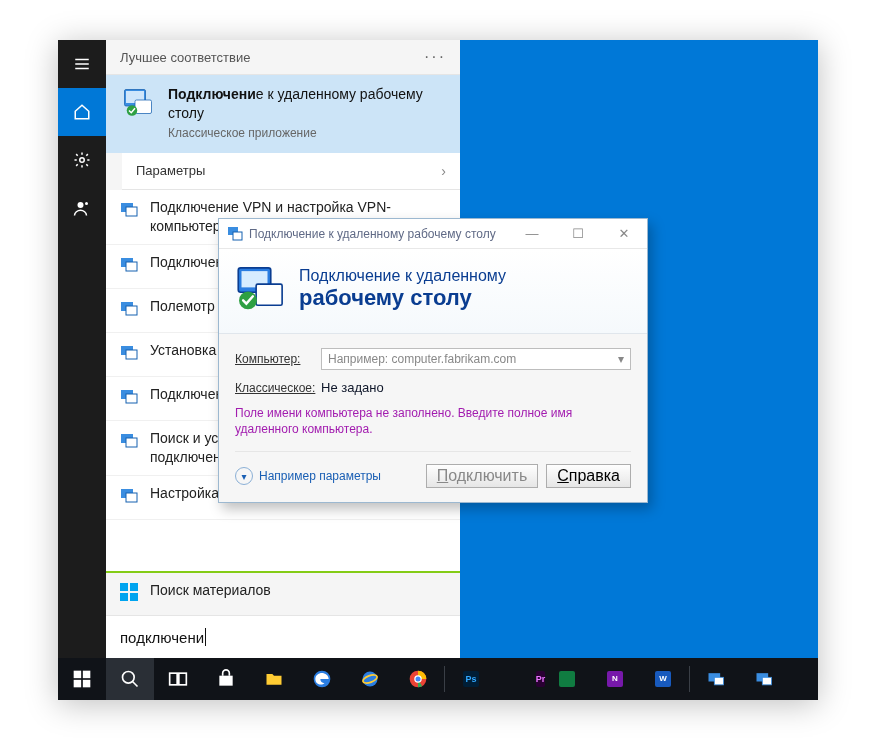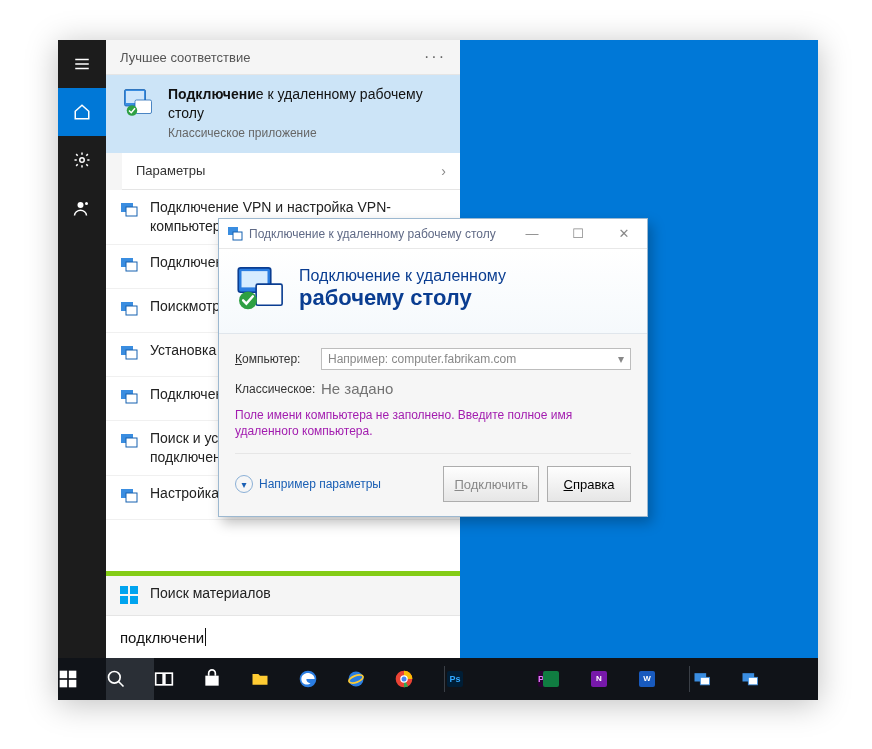--- a/index.html
+++ b/index.html
@@ -1,20 +1,20 @@
 <!DOCTYPE html>
 <html><head>
 <meta charset="utf-8">
 <style>
 * { box-sizing: border-box; margin: 0; padding: 0; font-family: "Segoe UI", Tahoma, sans-serif; }
 body { width: 872px; height: 749px; background: #fff; position: relative; overflow: hidden; }
 .frame { position: absolute; left: 58px; top: 40px; width: 760px; height: 660px; background: #fff; box-shadow: 0 4px 30px rgba(0,0,0,0.25); }
 .desktop { position: absolute; left: 0; top: 0; width: 100%; height: 100%; background: #0078d7; }
 .taskbar { position: absolute; left: 0; bottom: 0; width: 100%; height: 42px; background: #101318; display: flex; align-items: center; }
-.tb-item { width: 48px; height: 42px; display: flex; align-items: center; justify-content: flex-start; color: #fff; cursor: pointer; }
+.tb-item { width: 48px; height: 42px; display: flex; align-items: center; justify-content: center; color: #fff; cursor: pointer; }
 .tb-item svg { width: 20px; height: 20px; }
 .tb-item.active { background: #2a2f36; }
 .tb-sep { width: 1px; height: 26px; background: #3a3f46; margin: 0 2px; }
 .tb-app { width: 16px; height: 16px; border-radius: 2px; }
 
 
 .search-panel { position: absolute; left: 0; top: 0; width: 402px; height: 618px; background: #fff; display: flex; }
 .sp-rail { width: 48px; background: #1c1c1c; display: flex; flex-direction: column; }
 .sp-rail .rail-btn { width: 48px; height: 48px; display: flex; align-items: center; justify-content: center; color: #fff; cursor: pointer; }
 .sp-rail .rail-btn svg { width: 18px; height: 18px; }
@@ -45,29 +45,29 @@
 .rdp-titlebar .tico { width: 16px; height: 16px; margin-right: 6px; }
 .rdp-titlebar .ttxt { font-size: 12px; color: #606a86; flex: 1; }
 .rdp-titlebar .tbtn { width: 46px; height: 30px; display: flex; align-items: center; justify-content: center; color: #888; cursor: pointer; font-size: 13px; }
 .rdp-banner { display: flex; align-items: center; gap: 12px; padding: 14px 16px 18px 16px; background: linear-gradient(#fff,#f5f9fc); border-bottom: 1px solid #e0e6ec; }
 .rdp-banner-icon { width: 52px; height: 52px; flex-shrink: 0; }
 .rdp-banner-text { line-height: 1.2; color: #0a3d91; font-weight: 400; font-size: 17px; }
 .rdp-banner-text .l1 { font-size: 16px; }
 .rdp-banner-text .l2 { font-size: 22px; font-weight: 600; }
 .rdp-body { padding: 14px 16px; background: #f6f6f6; }
 .rdp-row { display: flex; align-items: center; margin-bottom: 10px; font-size: 12px; color: #333; }
-.rdp-row .rlbl { width: 86px; }
+.rdp-row .rlbl { width: 86px; text-decoration: underline; }
 .rdp-row .rlbl .u { text-decoration: underline; }
 .rdp-select { flex: 1; border: 1px solid #bdbdbd; background: #fff; height: 22px; display: flex; align-items: center; justify-content: space-between; padding: 2px 6px; font-size: 12px; color: #888; cursor: pointer; }
 .rdp-help { font-size: 12px; color: #a21caf; line-height: 1.35; margin: 8px 0 14px 0; }
 .rdp-footer { display: flex; align-items: center; justify-content: space-between; border-top: 1px solid #e6e6e6; padding-top: 12px; }
 .rdp-show { display: flex; align-items: center; gap: 6px; font-size: 12px; color: #1a5fb4; cursor: pointer; }
 .rdp-show .disc { width: 18px; height: 18px; border: 1px solid #8bb0d6; border-radius: 50%; display: flex; align-items: center; justify-content: center; color: #1a5fb4; font-size: 10px; }
 .rdp-btns { display: flex; gap: 8px; }
-.rdp-btn { min-width: 84px; height: 36px; border: 1px solid #adadad; background: linear-gradient(#fefefe,#e6e6e6); font-size: 13px; cursor: pointer; padding: 0 10px; }
+.rdp-btn { min-width: 84px; height: 24px; border: 1px solid #adadad; background: linear-gradient(#fefefe,#e6e6e6); font-size: 16px; cursor: pointer; padding: 0 10px; }
 .rdp-btn .u { text-decoration: underline; }
 .rdp-btn.disabled { color: #888; cursor: default; }
 </style>
 </head>
 <body>
 
 <div class="frame">
 <div class="desktop"></div>
 
 <div class="search-panel">
@@ -131,21 +131,21 @@
               <rect x="1" y="3" width="12" height="9" fill="#3a8de0"></rect>
               <rect x="6" y="7" width="11" height="9" fill="#fff" stroke="#1560b0"></rect>
             </svg>
             <div class="it-text"><b>Подк</b>лючение компьютера к домену</div>
           </div>
           <div class="sp-item">
             <svg viewBox="0 0 18 18" class="it-icon">
               <rect x="1" y="3" width="12" height="9" fill="#3a8de0"></rect>
               <rect x="6" y="7" width="11" height="9" fill="#fff" stroke="#1560b0"></rect>
             </svg>
-            <div class="it-text"><b>Поиск</b>мотр сетевых подключений</div>
+            <div class="it-text"><b>Поле</b>мотр сетевых подключений</div>
           </div>
           <div class="sp-item">
             <svg viewBox="0 0 18 18" class="it-icon">
               <rect x="1" y="3" width="12" height="9" fill="#3a8de0"></rect>
               <rect x="6" y="7" width="11" height="9" fill="#fff" stroke="#1560b0"></rect>
             </svg>
             <div class="it-text"><b>Устан</b>овка сетевого подключения</div>
           </div>
           <div class="sp-item">
             <svg viewBox="0 0 18 18" class="it-icon">
@@ -163,21 +163,21 @@
           </div>
           <div class="sp-item">
             <svg viewBox="0 0 18 18" class="it-icon">
               <rect x="1" y="3" width="12" height="9" fill="#3a8de0"></rect>
               <rect x="6" y="7" width="11" height="9" fill="#fff" stroke="#1560b0"></rect>
             </svg>
             <div class="it-text">Настройка высокоскоростного <b>подключени</b>я</div>
           </div>
         </div>
 
-    <div class="sp-item" style="border-top:5px solid #84cc16;border-bottom:none;">
+    <div class="sp-item" style="border-top:2px solid #84cc16;border-bottom:none;">
       <svg class="it-icon" viewBox="0 0 18 18">
             <rect width="8" height="8" fill="#00a4ef"></rect>
             <rect x="10" width="8" height="8" fill="#00a4ef"></rect>
             <rect y="10" width="8" height="8" fill="#00a4ef"></rect>
             <rect x="10" y="10" width="8" height="8" fill="#00a4ef"></rect>
           </svg>
       <div class="it-text">Поиск материалов</div>
     </div>
     <div class="sp-searchrow">
       <span>подключени</span>
@@ -213,21 +213,21 @@
   <div class="rdp-body">
     <div class="rdp-row">
       <div class="rlbl"><span class="u">К</span>омпьютер:</div>
       <div class="rdp-select">
         <span>Например: computer.fabrikam.com</span>
         <span>▾</span>
       </div>
     </div>
     <div class="rdp-row">
       <div class="rlbl">Классическое:</div>
-      <div style="font-size:15px;color:#737373;">Не задано</div>
+      <div style="font-size:13px;color:#0f172a;">Не задано</div>
     </div>
     <div class="rdp-help">Поле имени компьютера не заполнено. Введите полное имя удаленного компьютера.</div>
     <div class="rdp-footer">
       <div class="rdp-show">
         <span class="disc">▾</span>
         <span>Например параметры</span>
       </div>
       <div class="rdp-btns">
         <button class="rdp-btn disabled"><span class="u">П</span>одключить</button>
         <button class="rdp-btn"><span class="u">С</span>правка</button>

